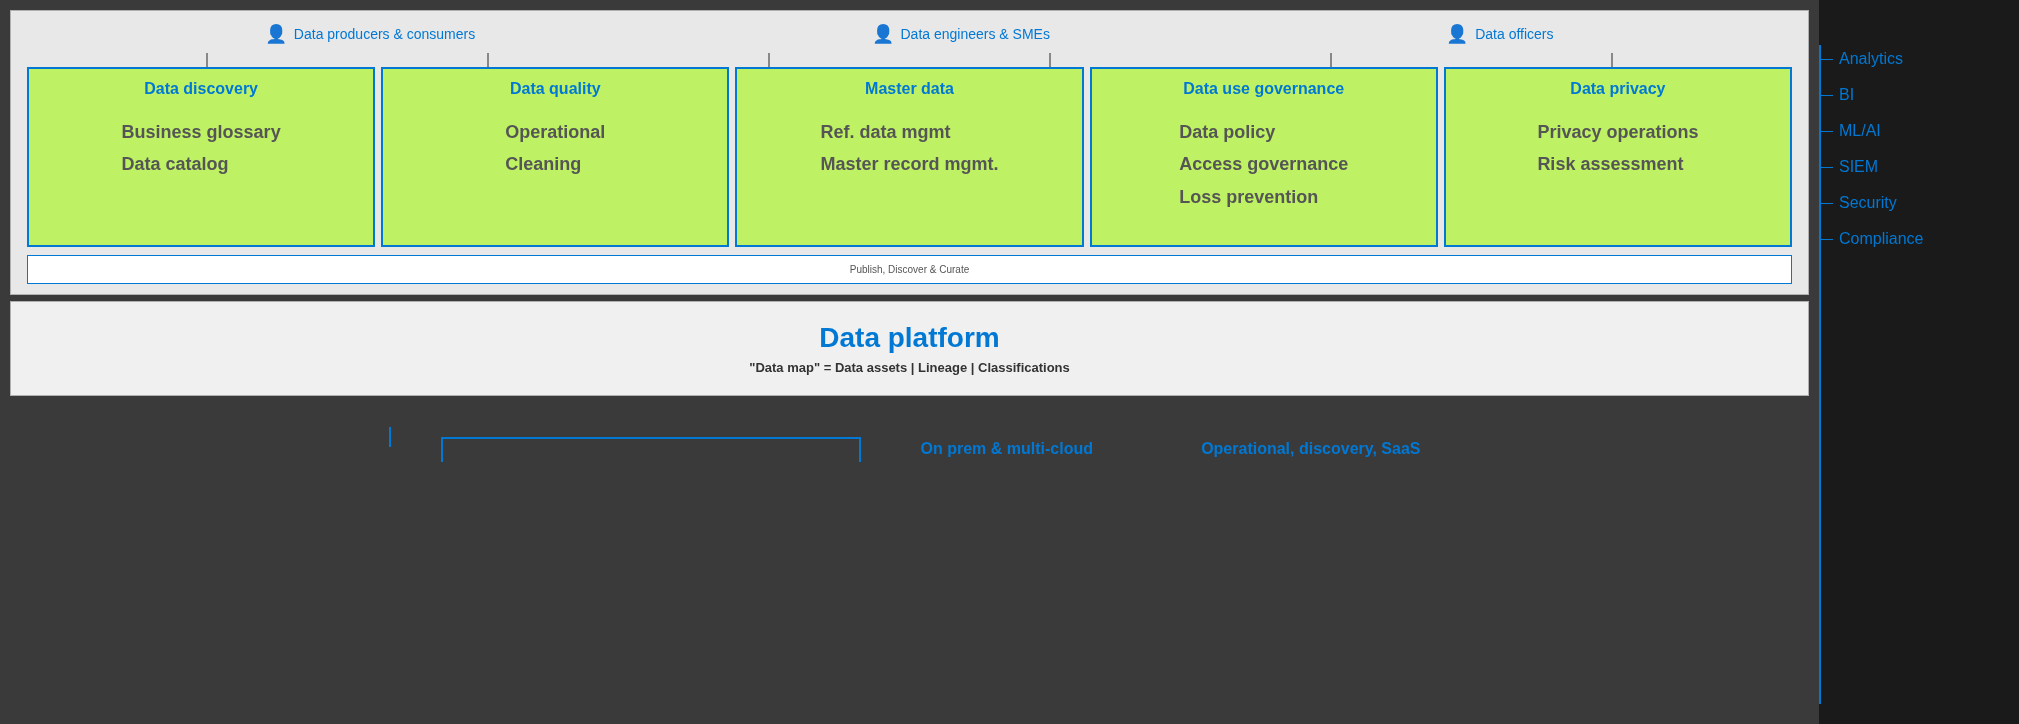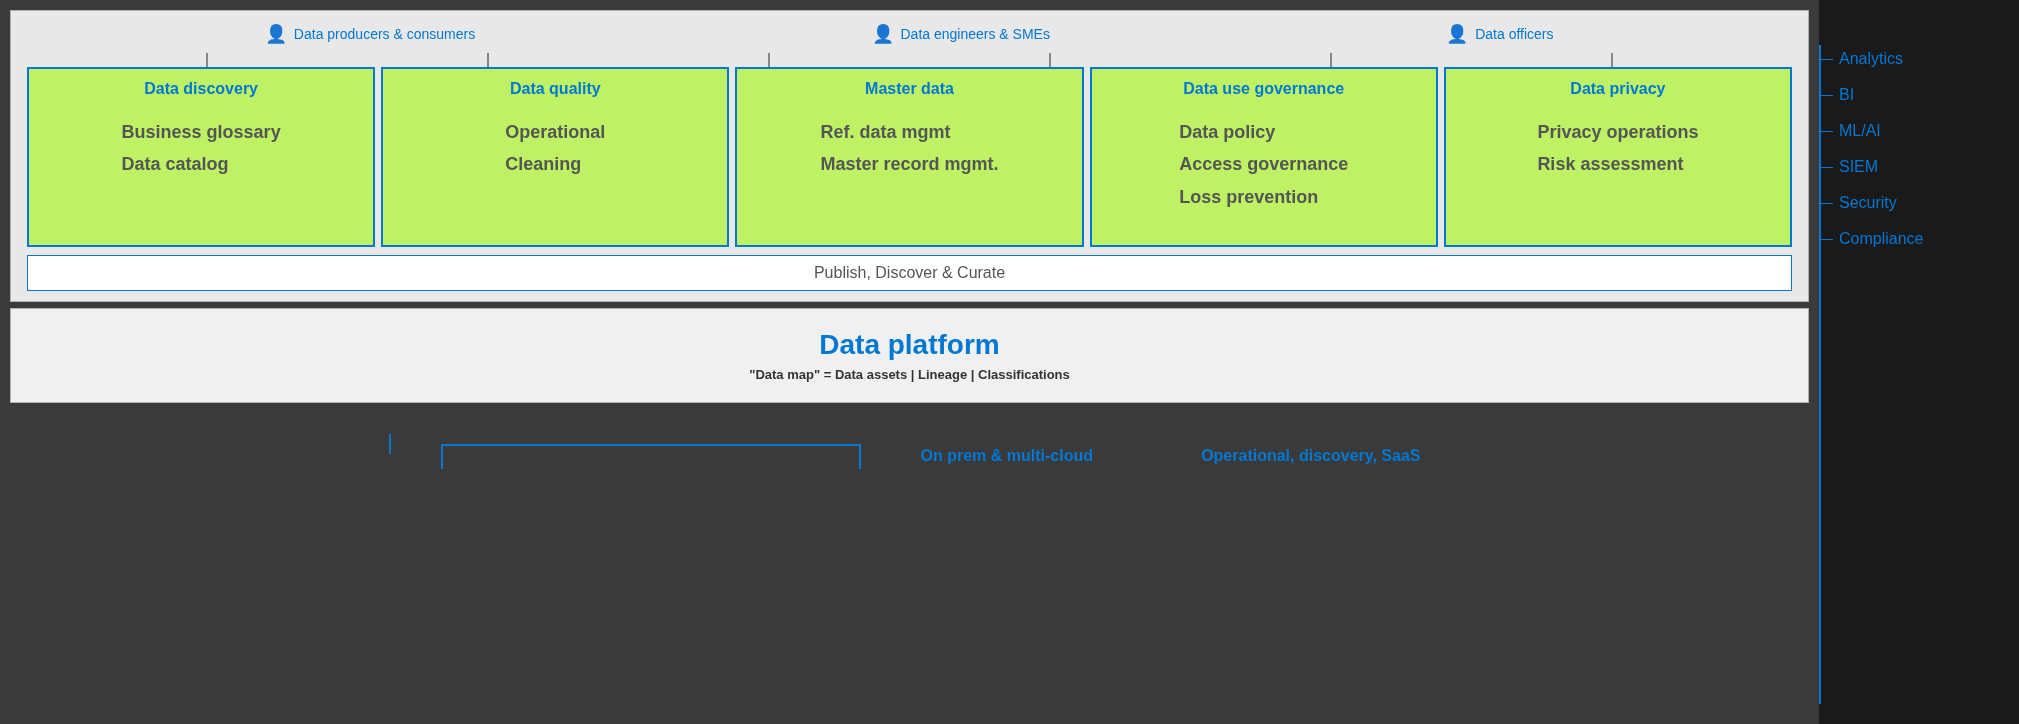--- a/index.html
+++ b/index.html
@@ -86,21 +86,21 @@
       font-weight: bold;
     }
 
     
     .publish-bar {
       border: 1px solid #0078d4;
       background: white;
       text-align: center;
       padding: 8px;
       color: #555;
-      font-size: 16px;
+      font-size: 10px;
     }
 
     
     .platform-section {
       background: #f0f0f0;
       border: 1px solid #b0b0b0;
       padding: 20px 16px;
       margin-bottom: 0;
       text-align: center;
     }

